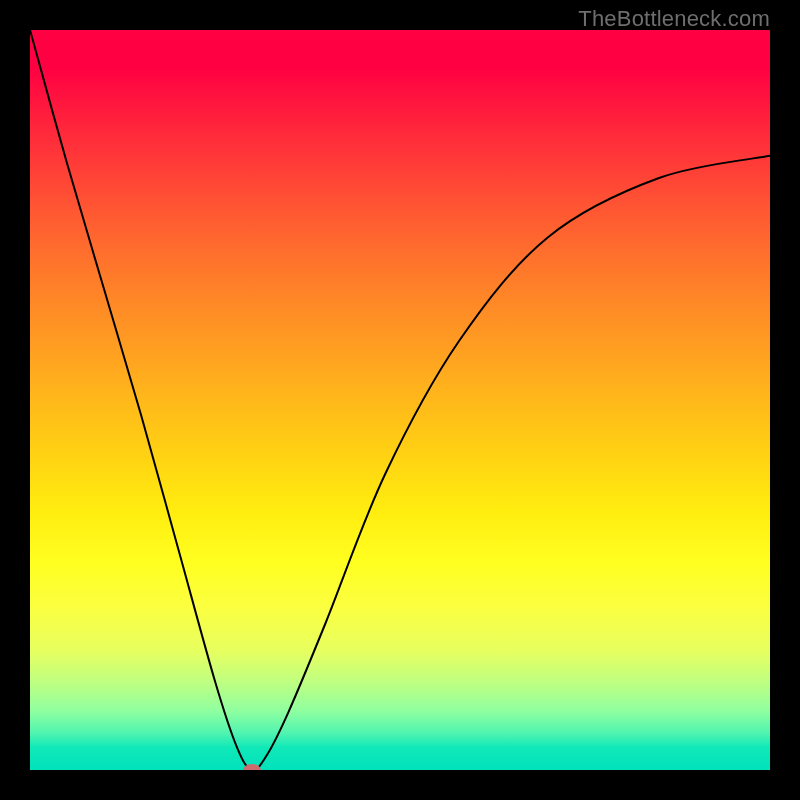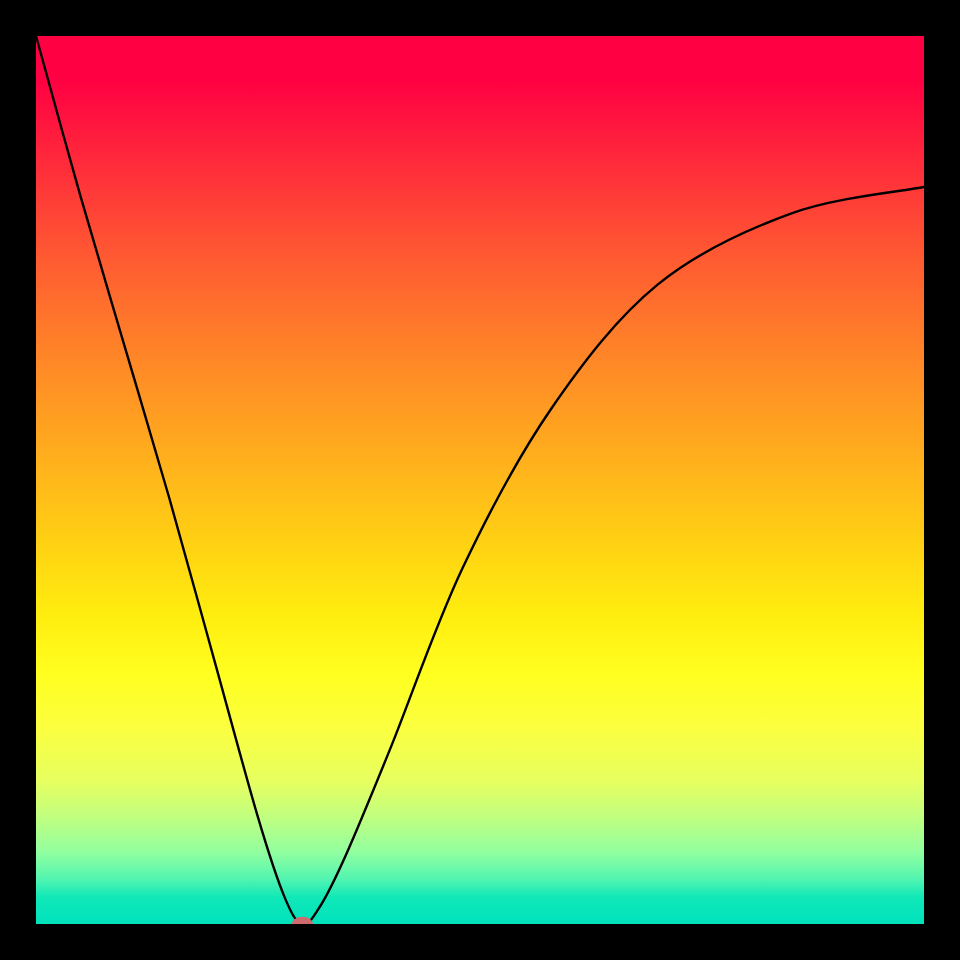--- a/index.html
+++ b/index.html
@@ -84,13 +84,14 @@
   <div class="plot">
     <div class="gradient"></div>
 
     <svg class="curve" viewBox="0 0 740 740" preserveAspectRatio="none">
       <path d="M 0 0 C 6.166666666666666 22.200000000000006, 24.666666666666668 90.03333333333339, 37 133.20000000000005 C 49.33333333333333 176.3666666666667, 61.66666666666667 217.06666666666666, 74 259 C 86.33333333333333 300.93333333333334, 98.66666666666667 341.6333333333333, 111 384.8 C 123.33333333333333 427.9666666666667, 135.66666666666666 473.6, 148 518 C 160.33333333333334 562.4, 175.13333333333333 617.9000000000001, 185 651.2 C 194.86666666666667 684.5, 201.03333333333336 703, 207.20000000000002 717.8 C 213.36666666666667 732.5999999999999, 217.06666666666666 738.7666666666667, 222 740 C 226.93333333333334 741.2333333333333, 230.63333333333335 735.0666666666667, 236.8 725.2 C 242.96666666666667 715.3333333333334, 249.13333333333333 703, 259 680.8 C 268.8666666666667 658.5999999999999, 279.9666666666667 631.4666666666667, 296 592 C 312.0333333333333 552.5333333333333, 333 490.8666666666667, 355.2 444 C 377.4 397.1333333333333, 402.06666666666666 350.26666666666665, 429.2 310.8 C 456.3333333333333 271.33333333333337, 484.7 234.33333333333337, 518 207.20000000000005 C 551.3 180.06666666666672, 592 161.56666666666666, 629 148 C 666 134.43333333333334, 721.5 129.50000000000006, 740 125.80000000000007"></path>
     </svg>
 
     <div class="marker" style="left: 222px; top: 740px;"></div>
   </div>
 
+  <div class="watermark">TheBottleneck.com</div>
 </div>
 
 </body></html>

